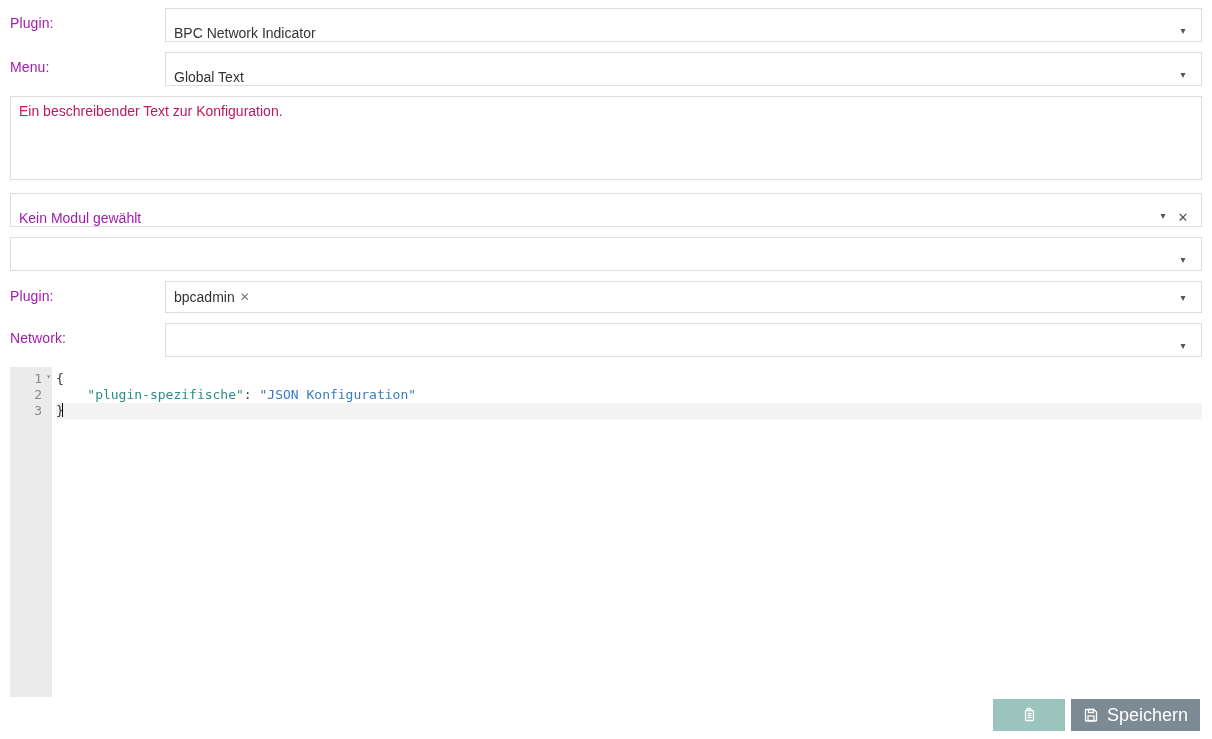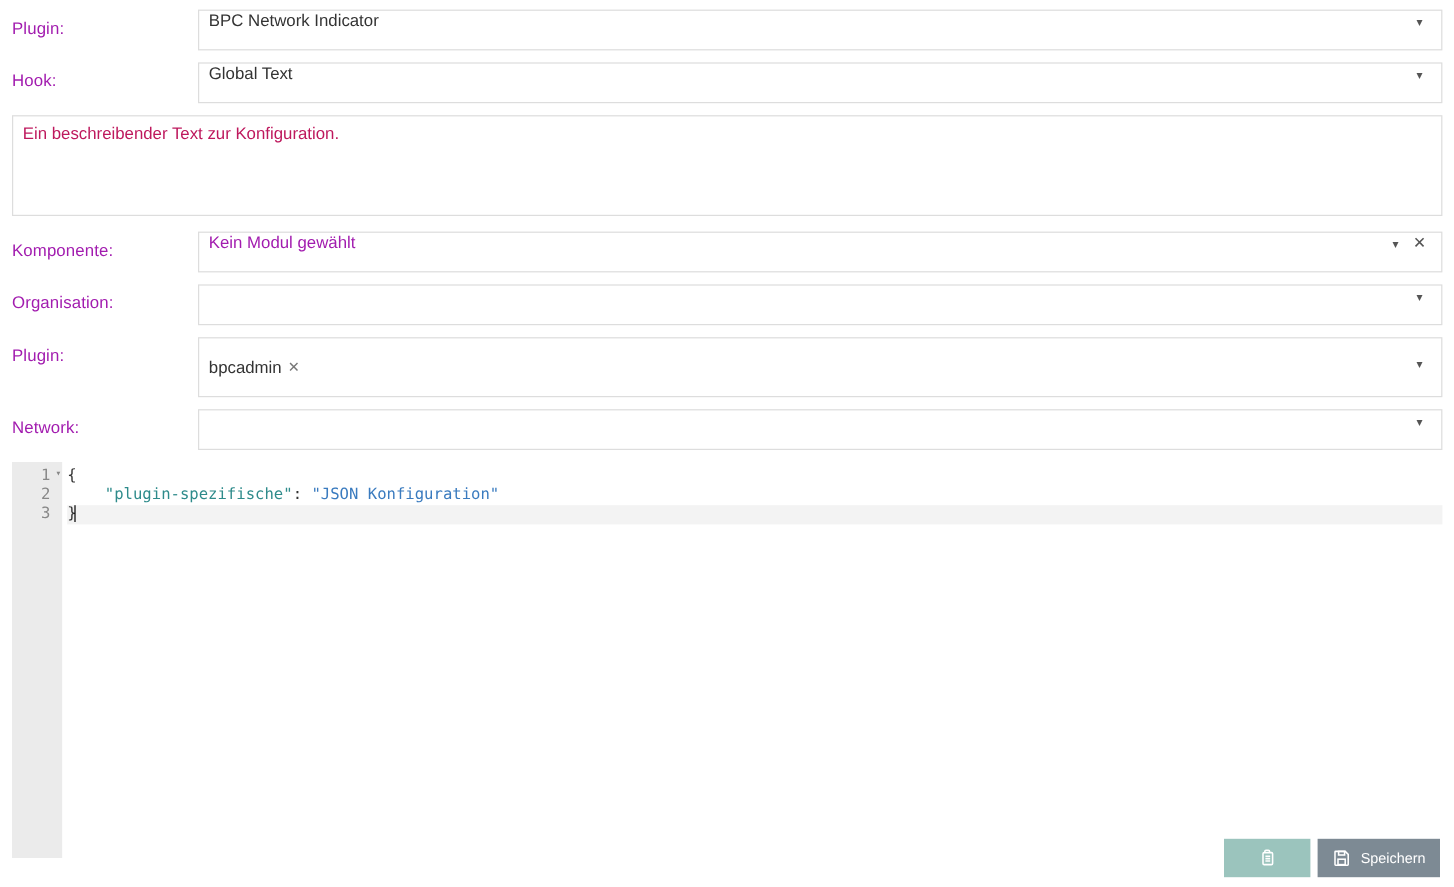--- a/index.html
+++ b/index.html
@@ -27,21 +27,21 @@
   }
   .field-col {
     flex: 1;
   }
   .field {
     width: 100%;
     border: 1px solid #ddd;
     background: #fff;
     height: 32px;
     display: flex;
-    align-items: flex-end;
+    align-items: flex-start;
     padding: 16px 8px;
     position: relative;
   }
   .field .val {
     flex: 1;
     color: #333;
   }
   .field .placeholder {
     color: #a21caf;
   }
@@ -64,22 +64,22 @@
     resize: none;
     outline: none;
     font-family: inherit;
     font-size: 14px;
   }
   .tagfield {
     width: 100%;
     border: 1px solid #ddd;
     min-height: 32px;
     display: flex;
-    align-items: flex-start;
-    padding: 16px 8px;
+    align-items: center;
+    padding: 4px 8px;
     gap: 4px;
   }
   .tag {
     display: inline-flex;
     align-items: center;
     gap: 5px;
     font-size: 14px;
     color: #333;
   }
   .tag .tag-x {
@@ -151,21 +151,21 @@
     display: flex;
     gap: 6px;
   }
   .btn {
     height: 32px;
     display: flex;
     align-items: center;
     gap: 8px;
     padding: 0 12px;
     border: none;
-    font-size: 12px;
+    font-size: 18px;
     cursor: pointer;
     color: #fff;
   }
   .btn-copy {
     background: #9bc4bd;
     width: 72px;
     justify-content: center;
     padding: 0;
   }
   .btn-save {
@@ -185,48 +185,46 @@
     <div class="label-col">Plugin:</div>
     <div class="field-col">
       <div class="field">
         <span class="val">BPC Network Indicator</span>
         <span class="trigger">▾</span>
       </div>
     </div>
   </div>
 
   <div class="row">
-    <div class="label-col">Hook:</div>
+    <div class="label-col">Menu:</div>
     <div class="field-col">
       <div class="field">
         <span class="val">Global Text</span>
         <span class="trigger">▾</span>
       </div>
     </div>
   </div>
 
   <div class="row">
     <div class="field-col">
       <textarea class="textarea" style="">Ein beschreibender Text zur Konfiguration.</textarea>
     </div>
   </div>
 
   <div class="row">
-    <div class="label-col">Komponente:</div>
     <div class="field-col">
       <div class="field">
         <span class="val placeholder">Kein Modul gewählt</span>
         <span class="trigger">▾</span>
         <span class="trigger x">✕</span>
       </div>
     </div>
   </div>
 
   <div class="row">
-    <div class="label-col">Organisation:</div>
     <div class="field-col">
       <div class="field">
         <span class="val"></span>
         <span class="trigger">▾</span>
       </div>
     </div>
   </div>
 
   <div class="row">
     <div class="label-col">Plugin:</div>

